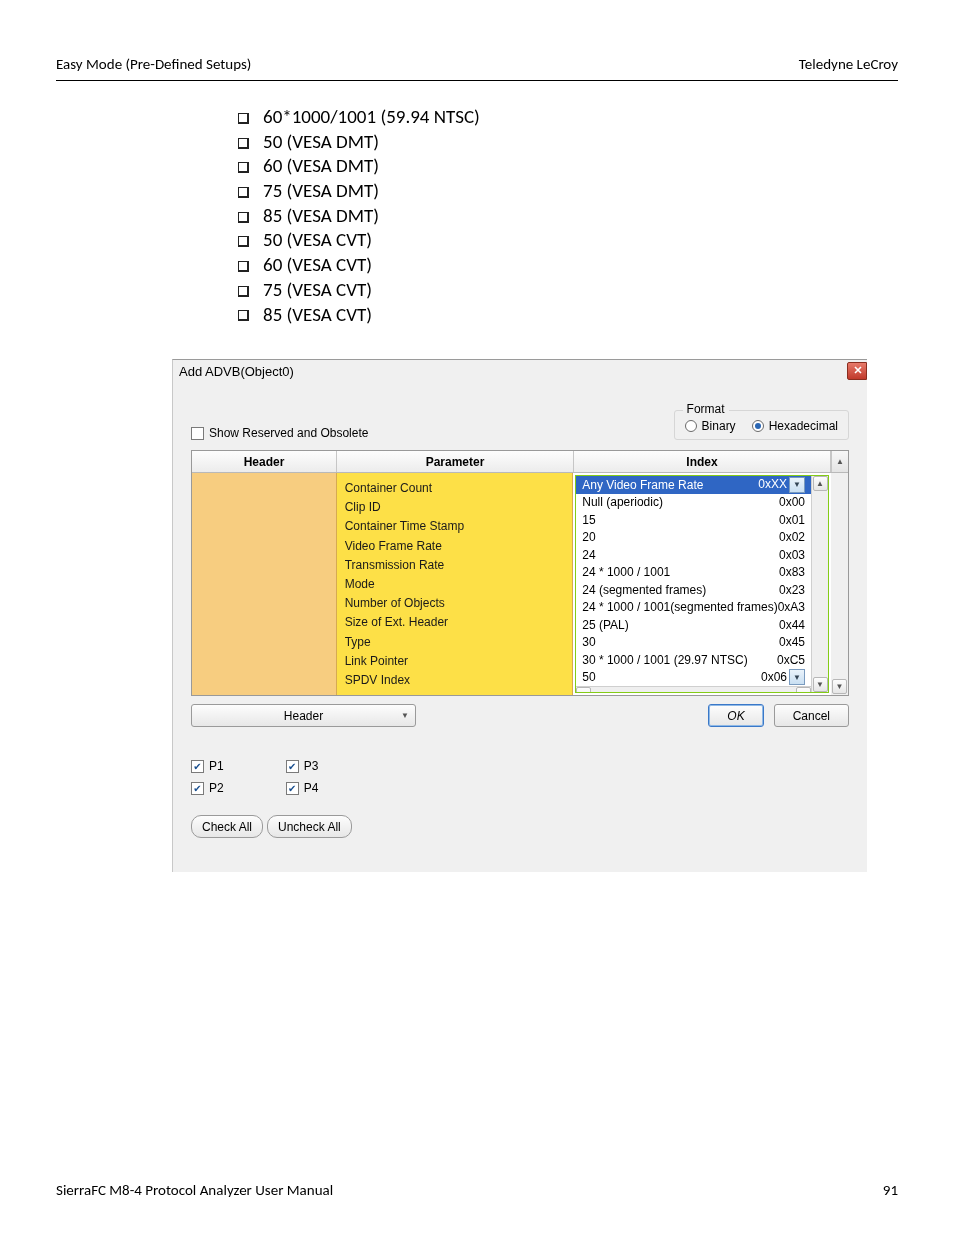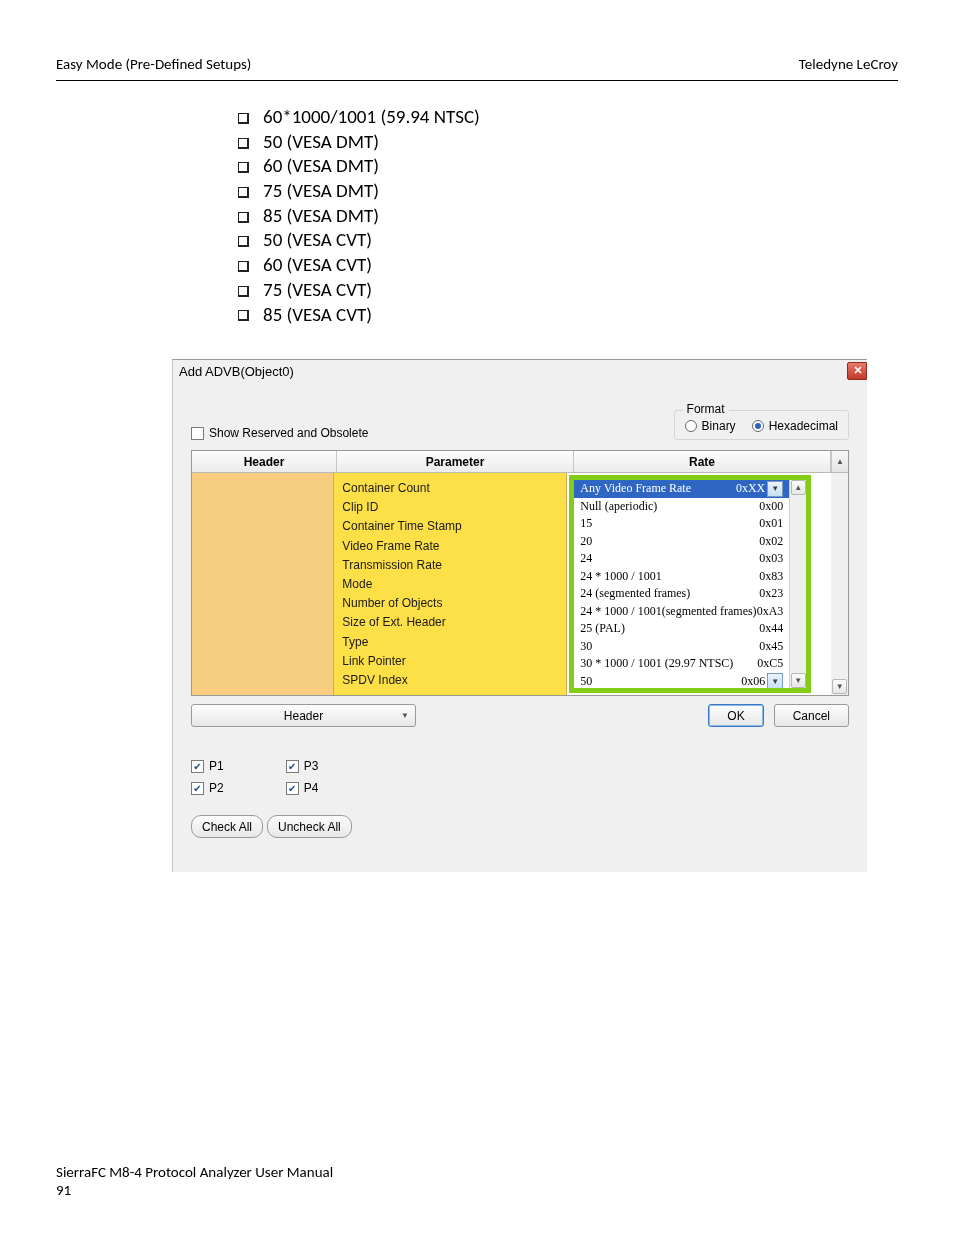--- a/index.html
+++ b/index.html
@@ -168,25 +168,24 @@
   }
   .col-param div { line-height: 19.2px; }
   .col-value {
     flex: 1;
     position: relative;
     display: flex;
     background: #fff;
   }
   .value-list {
     flex: 1;
-    border: 5px solid #84cc16;
-    margin: 2px 20px 2px 2px;
+    border: 1px solid #84cc16;
+    margin: 2px 2px 2px 2px;
     overflow: hidden;
     display: flex;
-    font-family: Liberation Serif, serif;
   }
   .value-rows {
     flex: 1;
     font-size: 12px;
     padding: 0;
   }
   .vr {
     display: flex;
     justify-content: space-between;
     align-items: center;
@@ -264,21 +263,21 @@
     height: 23px;
     padding: 0 18px;
     background: linear-gradient(#fdfdfd,#e7e7e7);
     border: 1px solid #9a9a9a;
     border-radius: 3px;
     font-size: 12px;
     display: inline-flex;
     align-items: center;
     justify-content: center;
   }
-  .btn.primary { border: 1px solid #3a78c8; box-shadow: inset 0 0 0 1px #8fb9e6; }
+  .btn.primary { border: 1px solid #3a78c8; box-shadow: inset 0 0 0 1px #8fb9e6; font-style: italic; }
   .port-checks {
     margin-top: 32px;
     display: flex;
     gap: 62px;
   }
   .port-col { display: flex; flex-direction: column; gap: 8px; }
   .btn-row {
     margin-top: 20px;
     display: flex;
     gap: 4px;
@@ -291,21 +290,20 @@
     border-radius: 10px;
     font-size: 12px;
   }
   .page-footer {
     position: absolute;
     left: 56px; right: 56px;
     bottom: 36px;
     display: flex;
     justify-content: space-between;
     font-size: 15px;
-    flex-direction: column;
   }
   .tri { font-size: 8px; color:#555; }
 </style>
 </head>
 <body>
 
 <div class="page-header" style="border:none;">
   <span>Easy Mode (Pre-Defined Setups)</span>
   <span>Teledyne  LeCroy</span>
 </div>
@@ -380,21 +378,21 @@
             <span>Hexadecimal</span>
           </label>
         </div>
       </div>
     </div>
 
     <div class="grid">
       <div class="grid-head">
         <div class="gh gh1">Header</div>
         <div class="gh gh2">Parameter</div>
-        <div class="gh gh3">Rate</div>
+        <div class="gh gh3">Index</div>
         <div class="gh-scroll">
             <span class="tri">▲</span>
           </div>
       </div>
       <div class="grid-body">
         <div class="col-header"></div>
         <div class="col-param">
           <div>Container Count</div>
           <div>Clip ID</div>
           <div>Container Time Stamp</div>

